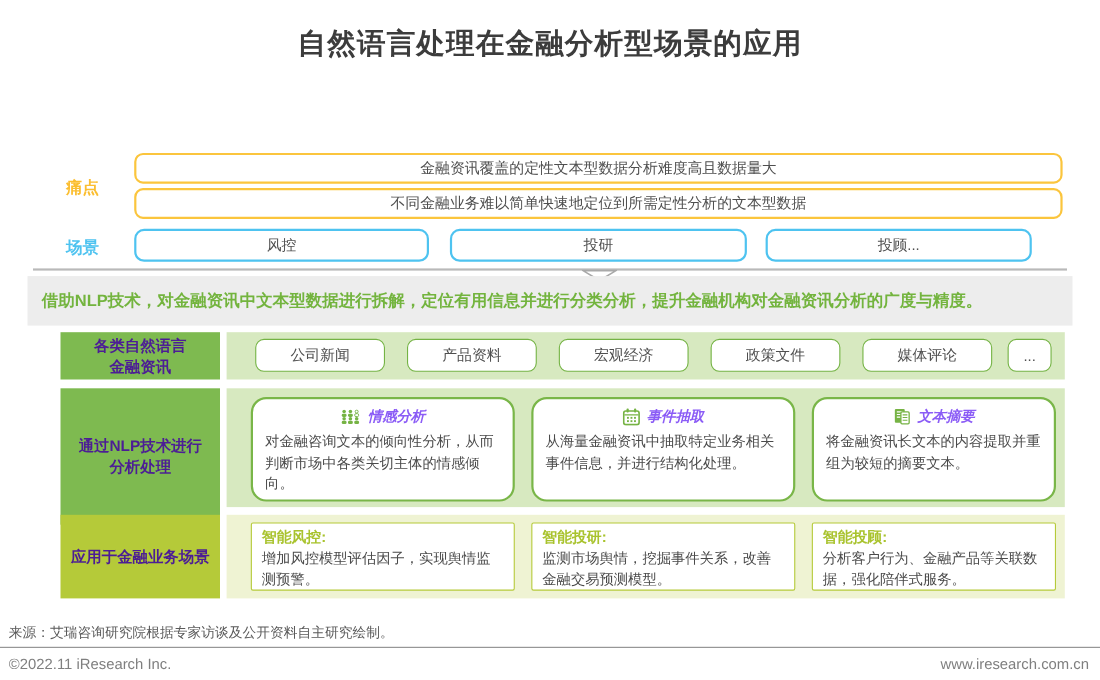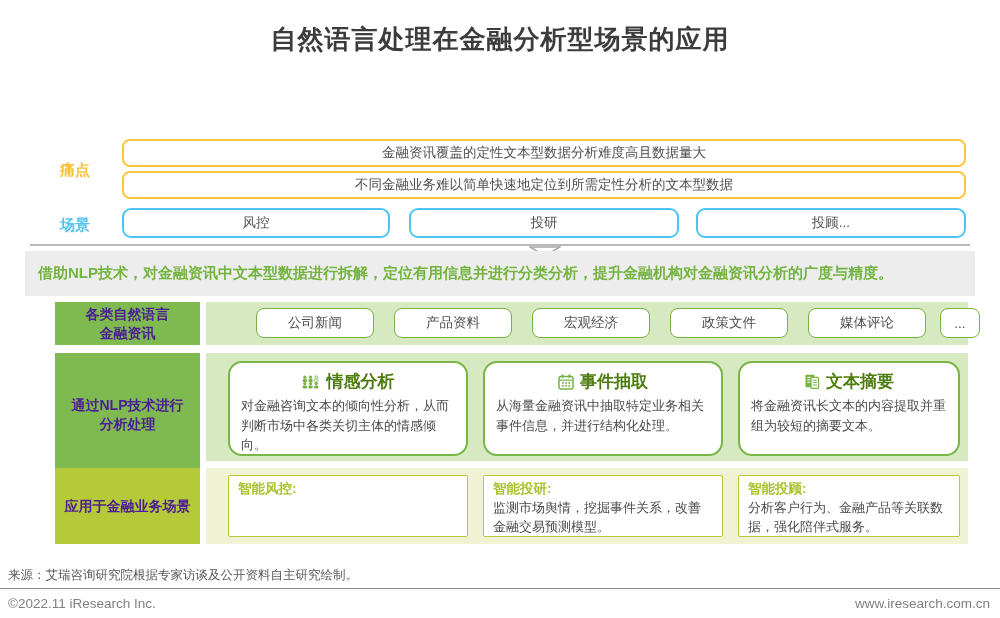--- a/index.html
+++ b/index.html
@@ -50,30 +50,30 @@
   .lime-bg { background:#b5ca39; }
 
   .row-strip { position:absolute; left:206px; width:762px; }
   .strip-green { background:#d7e9c0; }
   .strip-lime { background:#eff3d3; }
 
   .src-box {
     position:absolute; top:6px; height:30px;
     background:#fff; border:1.5px solid #74b344; border-radius:8px;
     display:flex; align-items:center; justify-content:center;
-    font-size:13.5px; color:#4f4f4f;margin-left:24px;
+    font-size:13.5px; color:#4f4f4f;
   }
 
   .nlp-card {
     position:absolute; top:8px; height:95px;
     background:#fff; border:2px solid #79b648; border-radius:14px;
     padding:7px 11px 0 11px;
   }
   .nlp-card-head { display:flex; align-items:center; justify-content:center; gap:6px; margin-bottom:3px; }
-  .nlp-card-title { font-size:17px; font-weight:bold; color:#4d7c0f; }
+  .nlp-card-title { font-size:13px; font-weight:bold; color:#8b5cf6;font-style:italic; }
   .nlp-card-body { font-size:13px; color:#4a4a4a; line-height:1.5; text-align:left; }
 
   .apply-card {
     position:absolute; top:7px; height:62px;
     background:#fff; border:1.5px solid #b5ca39; border-radius:2px;
     padding:4px 9px 0 9px;
   }
   .apply-card-title { font-size:13.5px; font-weight:bold; color:#a9c32e; line-height:1.4; }
   .apply-card-body { font-size:13px; color:#4a4a4a; line-height:1.45; }
 
@@ -95,21 +95,21 @@
 
   <div class="page-title">自然语言处理在金融分析型场景的应用</div>
 
   <div class="side-label pain-label">痛点</div>
   <div class="pain-box first">金融资讯覆盖的定性文本型数据分析难度高且数据量大</div>
   <div class="pain-box second">不同金融业务难以简单快速地定位到所需定性分析的文本型数据</div>
 
   <div class="side-label scene-label">场景</div>
   <div class="scene-box" style="left:122px; width:268px;">风控</div>
   <div class="scene-box" style="left:409px; width:270px;">投研</div>
-  <div class="scene-box" style="left:696px; width:270px;">投顾...</div>
+  <div class="scene-box" style="left:696px; width:242px;">投顾...</div>
 
   <div class="divider-line"></div>
   <div class="down-triangle">
     <svg width="32" height="12" viewBox="0 0 32 12">
       <polygon points="1,1 31,1 16,10" fill="#ffffff" stroke="#a9a9a9" stroke-width="1.5"></polygon>
     </svg>
   </div>
 
   <div class="banner">借助NLP技术，对金融资讯中文本型数据进行拆解，定位有用信息并进行分类分析，提升金融机构对金融资讯分析的广度与精度。</div>
 
@@ -206,20 +206,21 @@
     </div>
   </div>
 
   <div class="row-label lime-bg" style="top:468px; height:76px;">
     <span>应用于金融业务场景</span>
   </div>
   <div class="row-strip strip-lime" style="top:468px; height:76px;">
 
     <div class="apply-card pos-1">
       <div class="apply-card-title">智能风控:</div>
+      <div class="apply-card-body">增加风控模型评估因子，实现舆情监测预警。</div>
     </div>
 
     <div class="apply-card pos-2">
       <div class="apply-card-title">智能投研:</div>
       <div class="apply-card-body">监测市场舆情，挖掘事件关系，改善金融交易预测模型。</div>
     </div>
 
     <div class="apply-card pos-3">
       <div class="apply-card-title">智能投顾:</div>
       <div class="apply-card-body">分析客户行为、金融产品等关联数据，强化陪伴式服务。</div>

